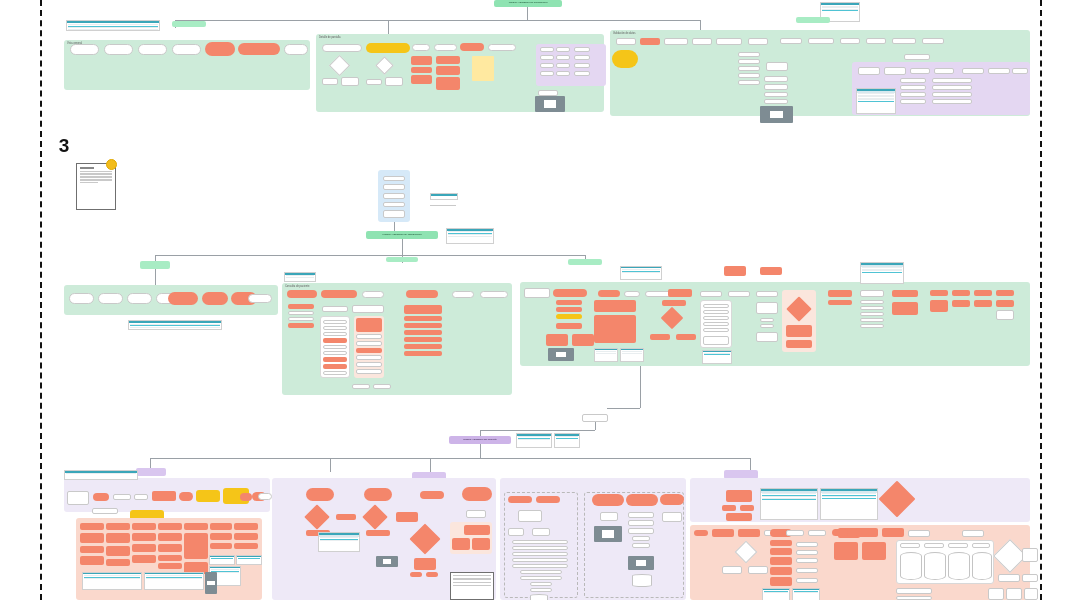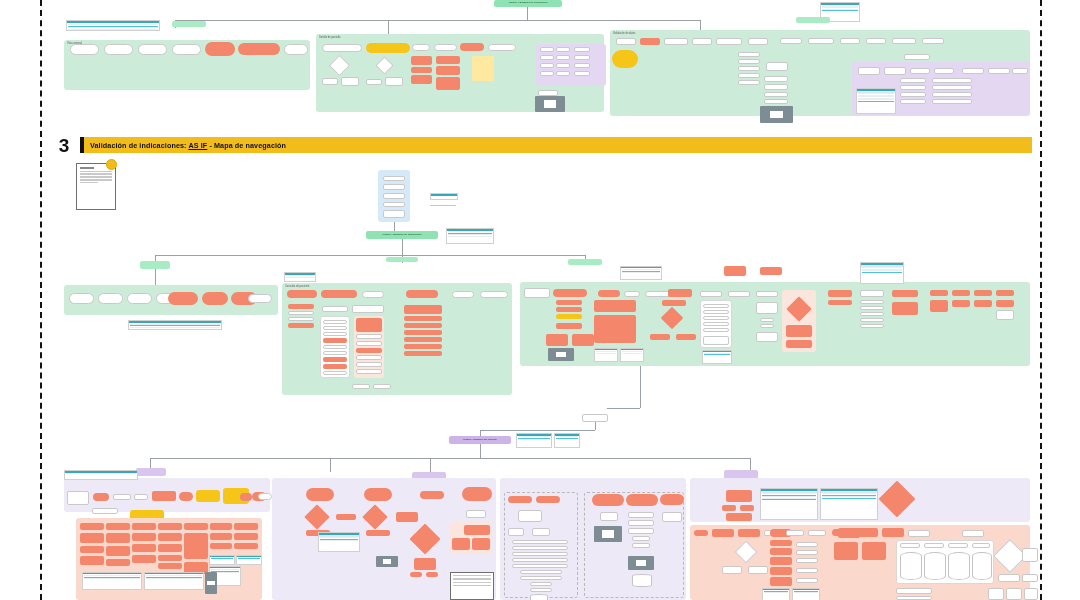--- a/index.html
+++ b/index.html
@@ -218,23 +218,20 @@
     <div class="bar"></div>
       <div class="row"></div>
       <div class="row"></div>
       <div class="row"></div>
       <div class="rowt"></div>
   </div>
   <div class="node n-green-lt" style="left:796px;top:17px;width:34px;height:6px"></div>
 
   <div class="section-band" style="left:56px;top:136px;width:976px;height:18px">
     <div class="section-num">3</div>
-    <div class="section-bar">
-      <span id="sectitle">Validación de indicaciones: <u>AS IF</u> - Mapa de navegación</span>
-    </div>
   </div>
 
   <div class="note-card" style="left:76px;top:163px;width:38px;height:45px">
     <div class="nl" style="width:14px;height:2px;background:#888;margin-top:3px"></div>
     <div class="nl"></div>
       <div class="nl"></div>
       <div class="nl"></div>
       <div class="nl"></div>
     <div class="nl" style="width:18px"></div>
   </div>

